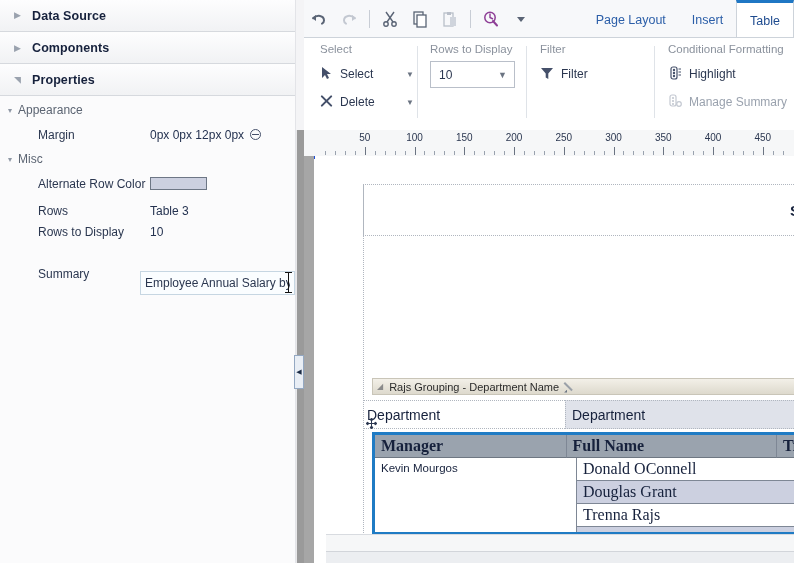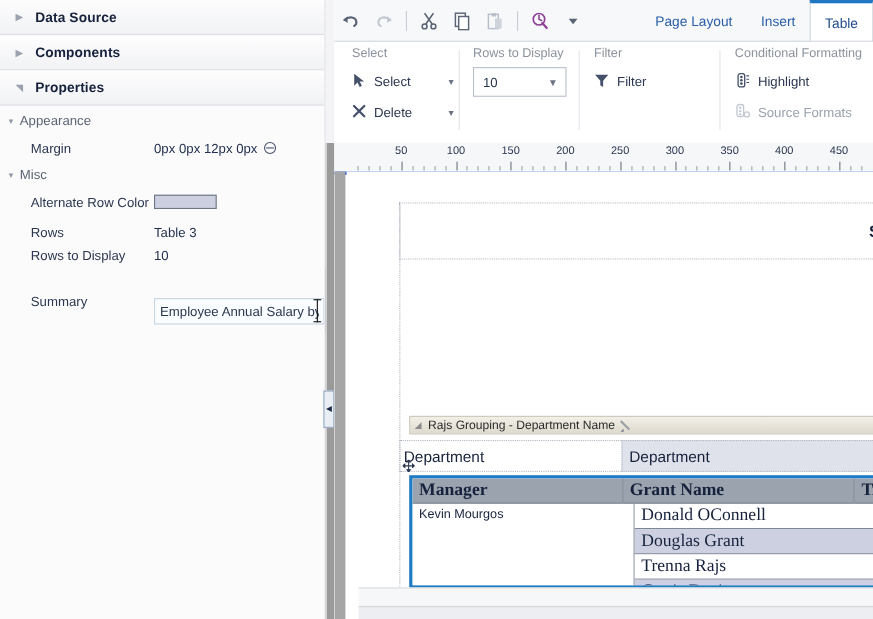--- a/index.html
+++ b/index.html
@@ -24,21 +24,21 @@
   .tri{width:12px;display:inline-block;color:#9aa2ae;font-size:9px;line-height:1;margin-right:6px;}
   .tri.collapsed::before{content:"\25B6";}
   .tri.expanded::before{content:"\25E2";display:inline-block;transform:rotate(180deg) scaleX(-1);}
 
   .props-body{position:absolute;left:0;top:99px;width:295px;height:464px;background:#fbfbfc;}
 
   .group-row{display:flex;align-items:center;height:22px;padding-left:8px;}
   .group-row .gtri{color:#8f98a5;font-size:8px;margin-right:6px;}
   .group-label{color:#5b6472;font-size:12px;}
 
-  .prop-row{display:flex;align-items:center;height:27px;padding-left:28px;}
+  .prop-row{display:flex;align-items:center;height:27px;padding-left:38px;}
   .prop-name{width:112px;color:#2b3750;font-size:12px;}
   .prop-value{color:#243250;font-size:12px;display:flex;align-items:center;}
 
   .margin-icon{
     display:inline-block;width:11px;height:11px;margin-left:6px;border:1px solid #46516b;
     border-radius:50%;position:relative;box-sizing:border-box;
   }
   .margin-icon::before{content:"";position:absolute;left:1px;right:1px;top:4px;height:1px;background:#46516b;}
 
   .swatch{width:57px;height:13px;background:#ccd0e0;border:1px solid #6d7685;box-sizing:border-box;}
@@ -342,21 +342,21 @@
         <div class="rib-item dim">
           <span>
             <svg width="14" height="14" viewBox="0 0 14 14">
                 <rect x="2" y="1" width="6" height="11" rx="2" stroke="#c3c8d1" stroke-width="1.2" fill="none"></rect>
                 <circle cx="5" cy="4" r="1.1" fill="#c3c8d1"></circle>
                 <circle cx="5" cy="7" r="1.1" fill="#c3c8d1"></circle>
                 <circle cx="5" cy="10" r="1.1" fill="#c3c8d1"></circle>
                 <circle cx="11" cy="10" r="2.3" stroke="#c3c8d1" stroke-width="1.2" fill="none"></circle>
               </svg>
           </span>
-          <span class="lbl">Source Formats</span>
+          <span class="lbl">Manage Summary</span>
         </div>
       </div>
     </div>
     <div class="ribbon-bottom"></div>
   </div>
 
   <div class="canvas-area">
 
     <div class="ruler" id="ruler">
         <div class="ruler-num" style="left: 60.75px;">50</div>
@@ -439,21 +439,21 @@
       <div class="move-icon">
         <svg width="11" height="11" viewBox="0 0 11 11">
             <path d="M5.5 0 L7 2 L4 2 Z M5.5 11 L4 9 L7 9 Z M0 5.5 L2 4 L2 7 Z M11 5.5 L9 7 L9 4 Z M5.5 2 L5.5 9 M2 5.5 L9 5.5" stroke="#2b3750" stroke-width="1" fill="#2b3750"></path>
           </svg>
       </div>
 
       <div class="tbl">
         <div class="tbl-inner" id="table-root">
             <div class="trow">
               <div class="tcell head c1">Manager</div>
-              <div class="tcell head c2">Grant Name</div>
+              <div class="tcell head c2">Full Name</div>
               <div class="tcell head c3">Tr</div>
             </div>
             <div style="display: flex;">
               <div class="mgr-block mgr-col" style="height: 184px;">Kevin Mourgos</div>
               <div class="data-col">
                 <div class="trow">
                   <div class="tcell c2 plain">Donald OConnell</div>
                 </div>
                 <div class="trow">
                   <div class="tcell c2 alt">Douglas Grant</div>

